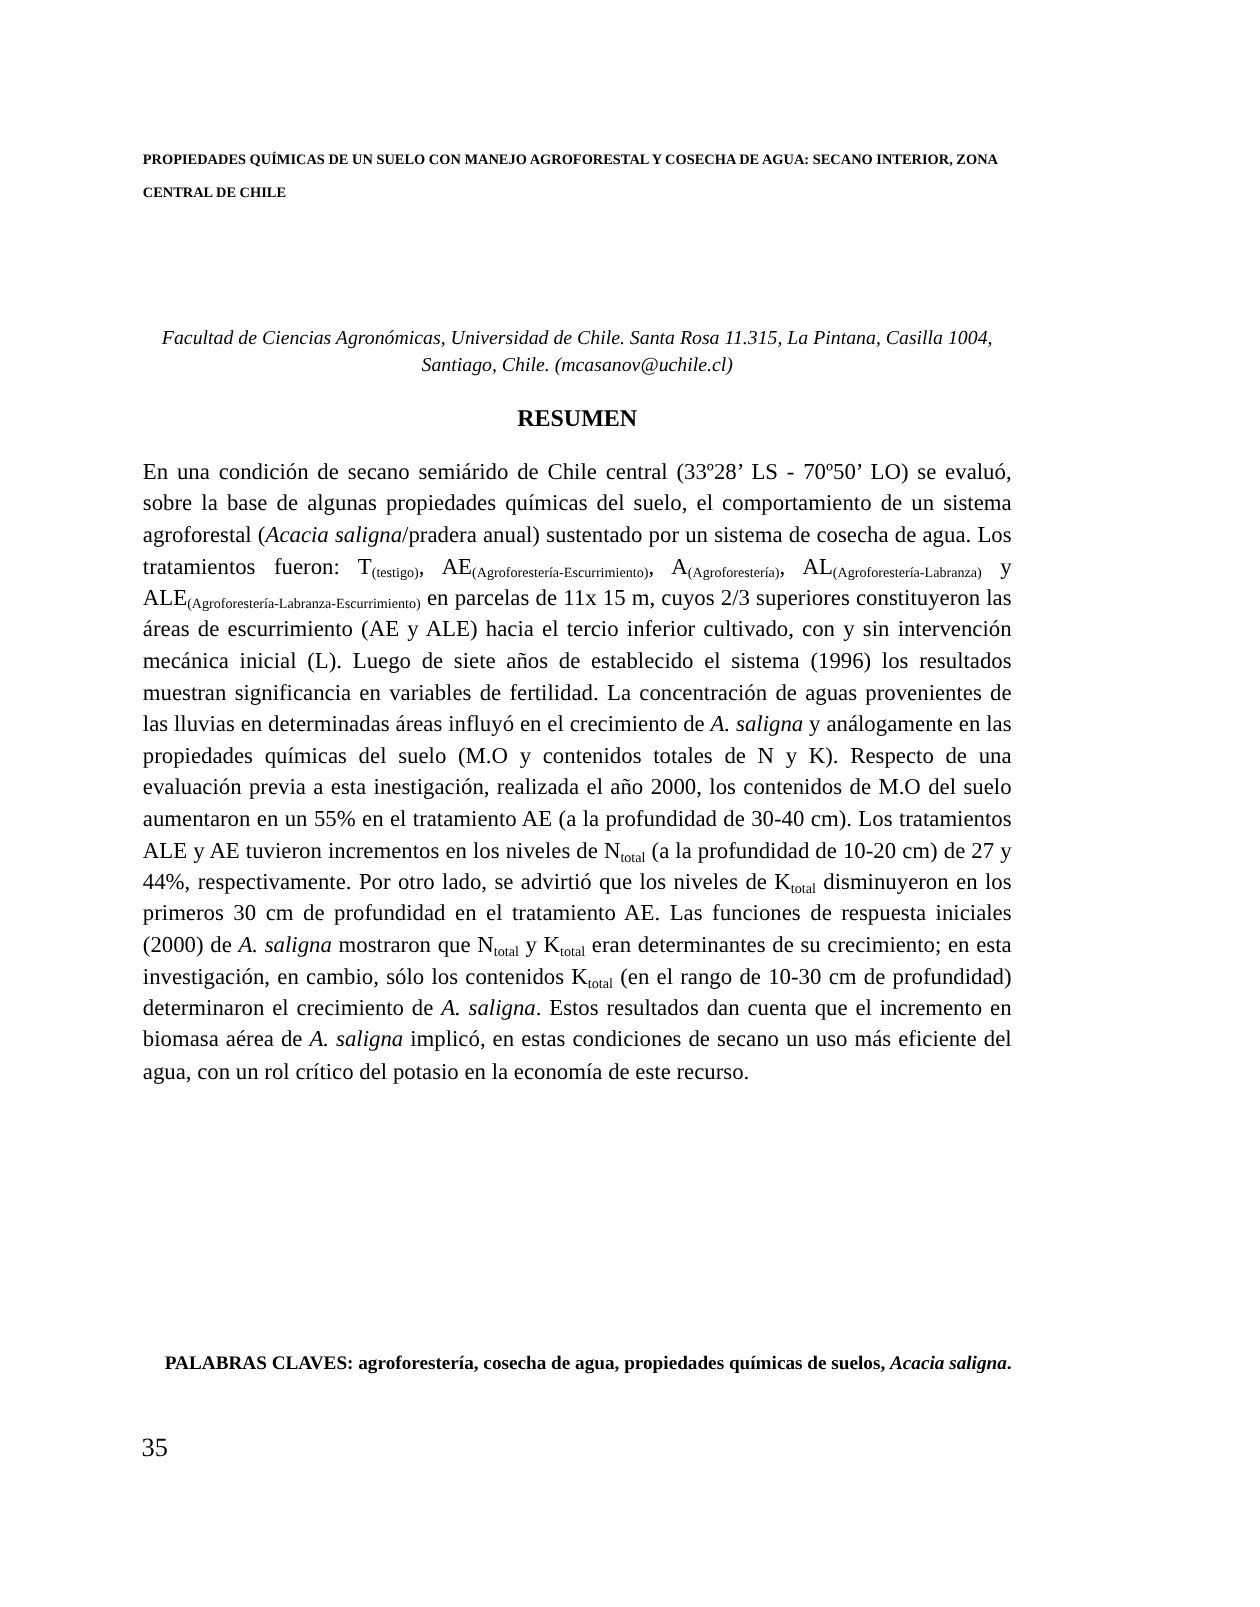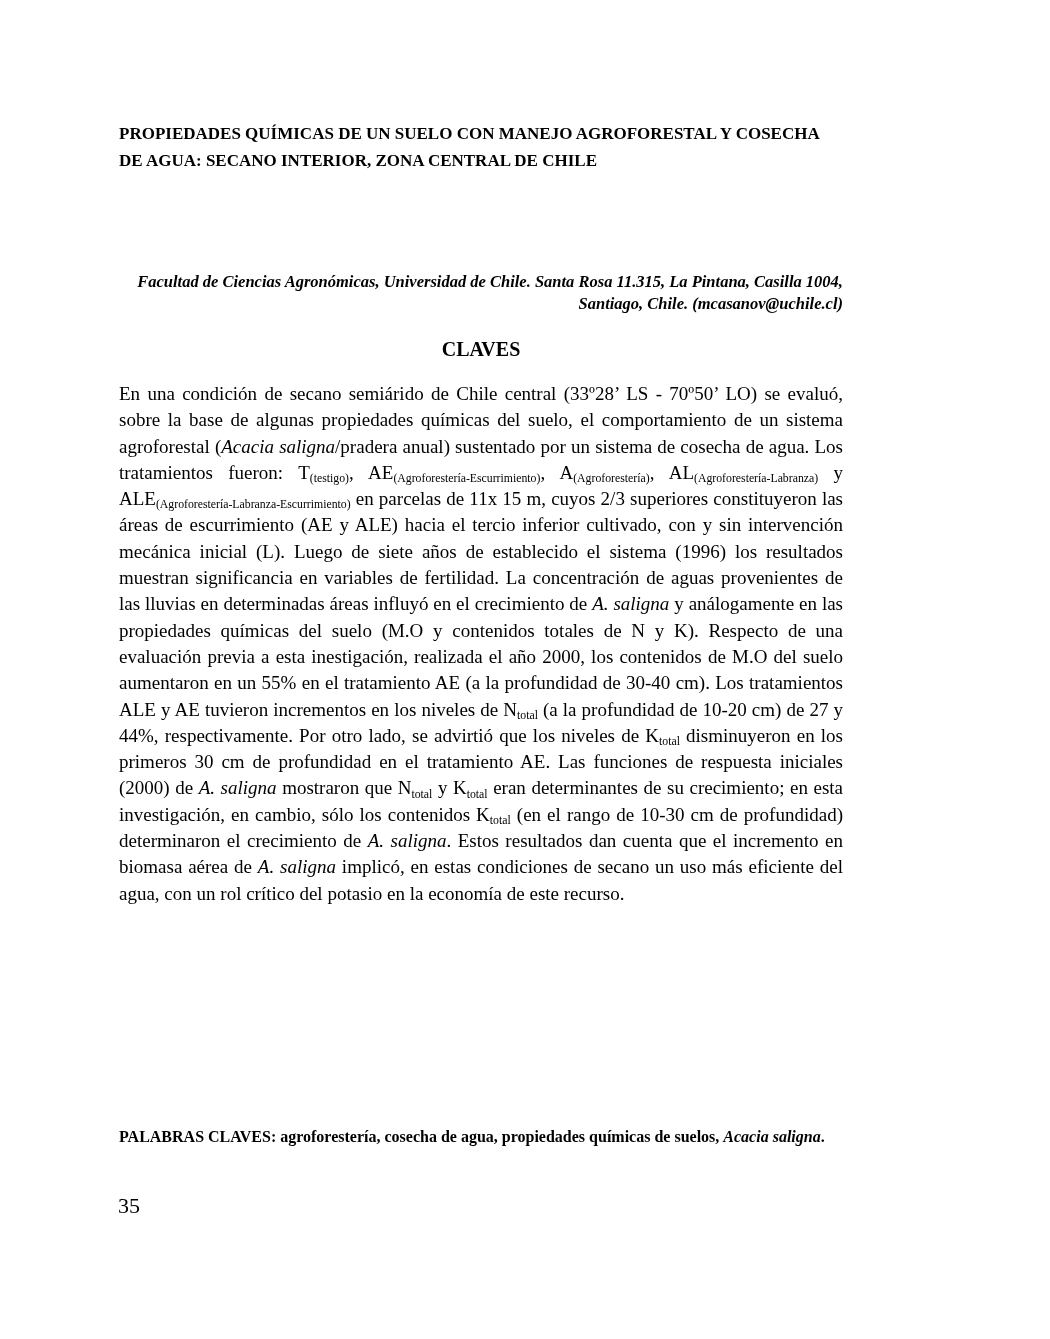--- a/index.html
+++ b/index.html
@@ -9,58 +9,58 @@
     width: 1050px;
     height: 1339px;
     background: #ffffff;
     color: #000000;
     font-family: "Liberation Serif", "DejaVu Serif", serif;
     overflow: hidden;
   }
   .title {
     position: absolute;
     left: 119px; top: 120px; width: 724px;
-    font-size: 17px; font-weight: bold;
+    font-size: 12px; font-weight: bold;
     line-height: 27px;
     text-align: left;
   }
   .authors {
     position: absolute;
     left: 119px; top: 213px; width: 724px;
     font-size: 16.5px; font-weight: bold;
     line-height: 23px;
     text-align: justify;
   }
   .affiliation {
     position: absolute;
     left: 119px; top: 271px; width: 724px;
-    font-size: 16.5px; font-weight: bold; font-style: italic;
+    font-size: 16.5px; font-weight: normal; font-style: italic;
     line-height: 22px;
-    text-align: right;
+    text-align: center;
   }
   .section-heading {
     position: absolute;
     left: 119px; top: 336px; width: 724px;
     font-size: 20px; font-weight: bold;
     line-height: 27px;
     text-align: center;
   }
   .abstract {
     position: absolute;
     left: 119px; top: 381px; width: 724px;
     font-size: 19px; font-weight: normal;
     line-height: 26.3px;
     text-align: justify;
   }
   .keywords {
     position: absolute;
     left: 119px; top: 1126px; width: 724px;
     font-size: 16px; font-weight: bold;
     line-height: 21px;
-    text-align: left;
+    text-align: right;
   }
   .page-number {
     position: absolute;
     left: 118px; top: 1192px;
     font-size: 22px;
     line-height: 28px;
   }
   .run-i { font-style: italic; }
   .run-sub {
     font-size: 62%;
@@ -71,20 +71,20 @@
 </style>
 </head>
 <body>
 
 <div class="page">
   <h1 class="title">PROPIEDADES QUÍMICAS DE UN SUELO CON MANEJO AGROFORESTAL Y COSECHA DE AGUA: SECANO INTERIOR, ZONA CENTRAL DE CHILE</h1>
 
 
   <p class="affiliation">Facultad de Ciencias Agronómicas, Universidad de Chile. Santa Rosa 11.315, La Pintana, Casilla 1004, Santiago, Chile. (mcasanov@uchile.cl)</p>
 
-  <h2 class="section-heading">CLAVES</h2>
+  <h2 class="section-heading">RESUMEN</h2>
 
   <p class="abstract"><span>En una condición de secano semiárido de Chile central (33º28’ LS - 70º50’ LO) se evaluó, sobre la base de algunas propiedades químicas del suelo, el comportamiento de un sistema agroforestal (</span><span class="run-i">Acacia saligna</span><span>/pradera anual) sustentado por un sistema de cosecha de agua. Los tratamientos fueron: T</span><span class="run-sub">(testigo)</span><span>, AE</span><span class="run-sub">(Agroforestería-Escurrimiento)</span><span>, A</span><span class="run-sub">(Agroforestería)</span><span>, AL</span><span class="run-sub">(Agroforestería-Labranza)</span><span> y ALE</span><span class="run-sub">(Agroforestería-Labranza-Escurrimiento)</span><span> en parcelas de 11x 15 m, cuyos 2/3 superiores constituyeron las áreas de escurrimiento (AE y ALE) hacia el tercio inferior cultivado, con y sin intervención mecánica inicial (L). Luego de siete años de establecido el sistema (1996) los resultados muestran significancia en variables de fertilidad. La concentración de aguas provenientes de las lluvias en determinadas áreas influyó en el crecimiento de </span><span class="run-i">A. saligna</span><span> y análogamente en las propiedades químicas del suelo (M.O y contenidos totales de N y K). Respecto de una evaluación previa a esta inestigación, realizada el año 2000, los contenidos de M.O del suelo aumentaron en un 55% en el tratamiento AE (a la profundidad de 30-40 cm). Los tratamientos ALE y AE tuvieron incrementos en los niveles de N</span><span class="run-sub">total</span><span> (a la profundidad de 10-20 cm) de 27 y 44%, respectivamente. Por otro lado, se advirtió que los niveles de K</span><span class="run-sub">total</span><span> disminuyeron en los primeros 30 cm de profundidad en el tratamiento AE. Las funciones de respuesta iniciales (2000) de </span><span class="run-i">A. saligna</span><span> mostraron que N</span><span class="run-sub">total</span><span> y K</span><span class="run-sub">total</span><span> eran determinantes de su crecimiento; en esta investigación, en cambio, sólo los contenidos K</span><span class="run-sub">total</span><span> (en el rango de 10-30 cm de profundidad) determinaron el crecimiento de </span><span class="run-i">A. saligna</span><span>. Estos resultados dan cuenta que el incremento en biomasa aérea de </span><span class="run-i">A. saligna</span><span> implicó, en estas condiciones de secano un uso más eficiente del agua, con un rol crítico del potasio en la economía de este recurso.</span></p>
 
   <p class="keywords"><span>PALABRAS CLAVES: agroforestería, cosecha de agua, propiedades químicas de suelos, </span><span class="run-i">Acacia saligna</span><span>.</span></p>
 
   <div class="page-number">35</div>
 </div>
 
 </body></html>

